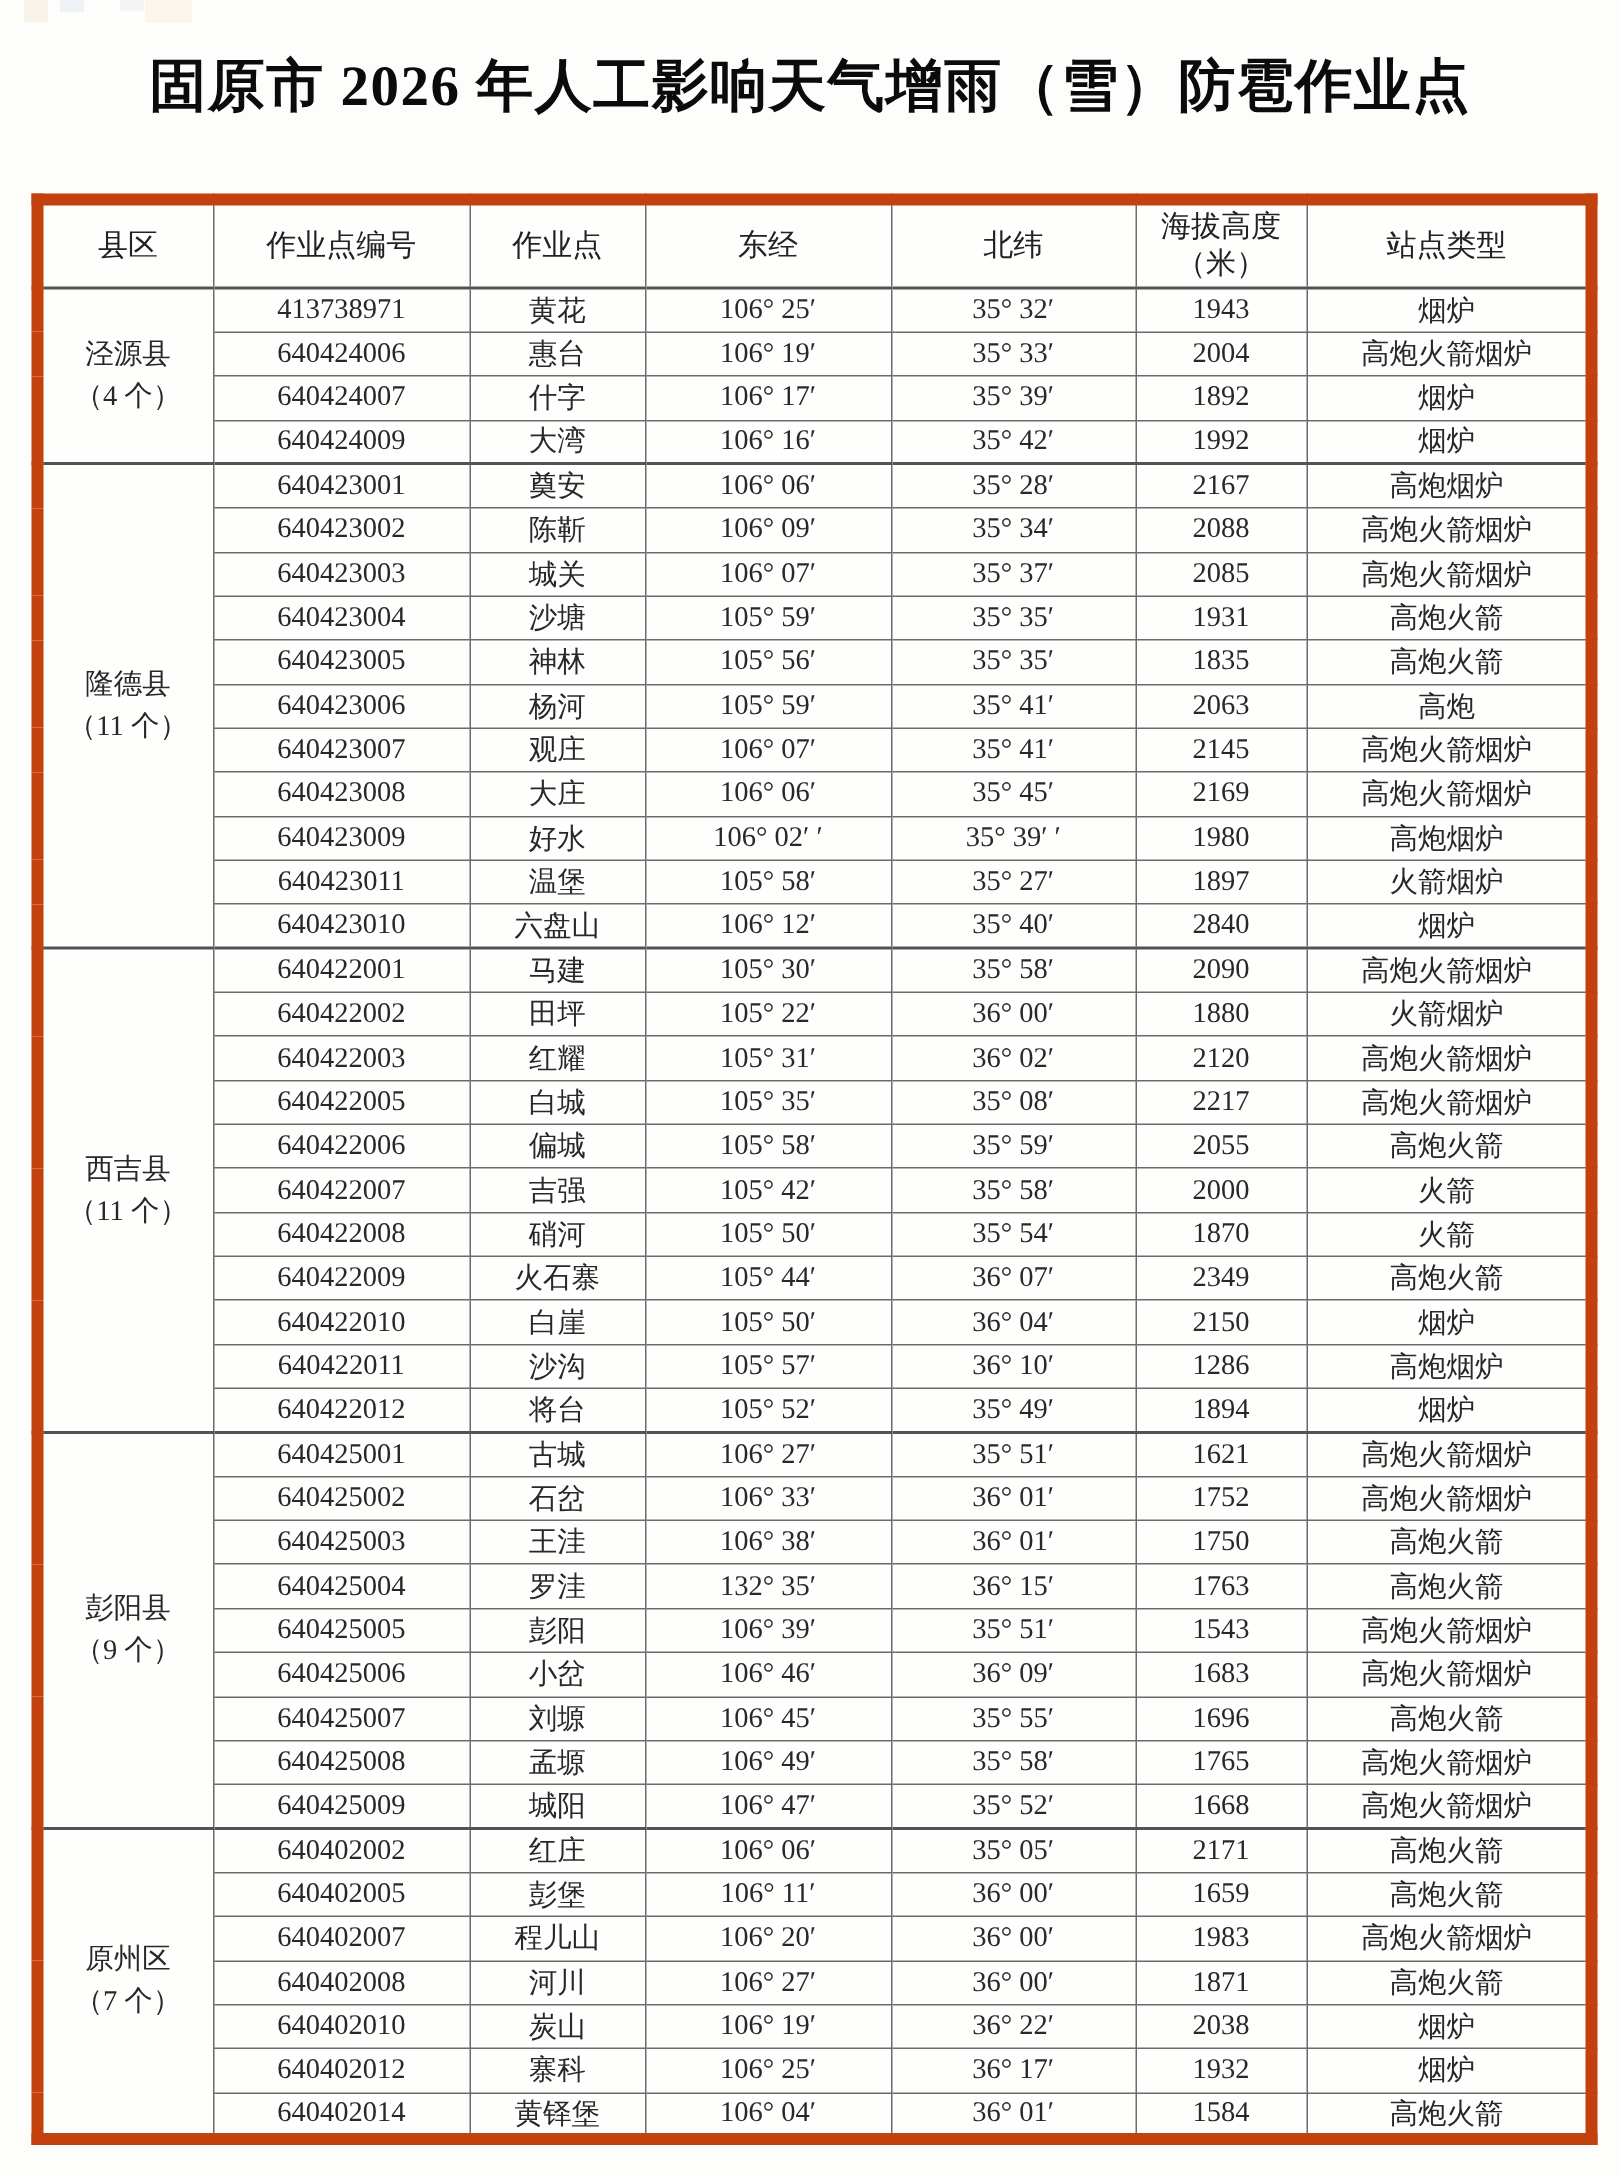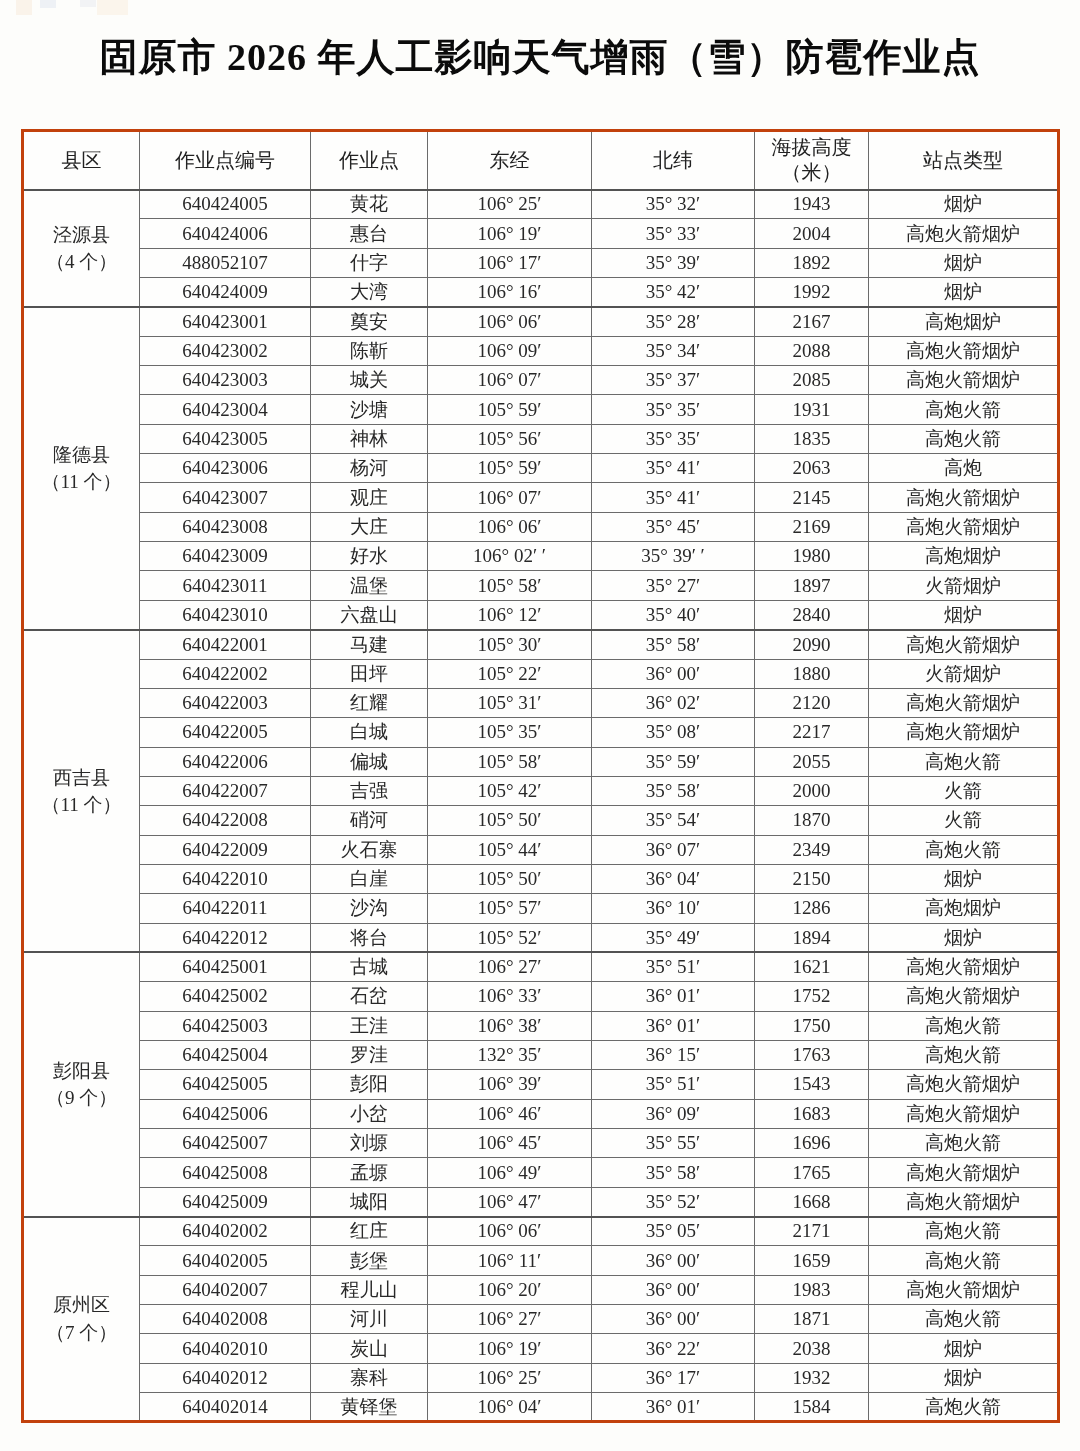--- a/index.html
+++ b/index.html
@@ -33,21 +33,21 @@
     position: absolute;
     top: 129px; left: 21px;
     width: 1036px;
     border-collapse: collapse;
     table-layout: fixed;
     background: #fefefd;
   }
   table.ops, table.ops th, table.ops td {
     border: 1.5px solid #6b6b6b;
   }
-  table.ops { border: 3px solid #c2410c; }
+  table.ops { border: 8px solid #c2410c; }
   table.ops th {
     height: 59px;
     font-size: 20px;
     font-weight: normal;
     color: #222;
     text-align: center;
     vertical-align: middle;
     line-height: 1.25;
   }
   table.ops td {
@@ -98,37 +98,37 @@
       <th><span>海拔高度</span><br><span>（米）</span></th>
       <th>站点类型</th>
     </tr>
   </thead>
   <tbody>
       <tr class="group-start">
         <td rowspan="4" class="county-cell">
           <span class="county-line">泾源县</span>
           <span class="county-line">（4 个）</span>
         </td>
-        <td>640424005</td>
+        <td>413738971</td>
         <td>黄花</td>
         <td>106° 25′</td>
         <td>35° 32′</td>
         <td>1943</td>
         <td>烟炉</td>
       </tr>
       <tr>
         <td>640424006</td>
         <td>惠台</td>
         <td>106° 19′</td>
         <td>35° 33′</td>
         <td>2004</td>
         <td>高炮火箭烟炉</td>
       </tr>
       <tr>
-        <td>488052107</td>
+        <td>640424007</td>
         <td>什字</td>
         <td>106° 17′</td>
         <td>35° 39′</td>
         <td>1892</td>
         <td>烟炉</td>
       </tr>
       <tr>
         <td>640424009</td>
         <td>大湾</td>
         <td>106° 16′</td>

